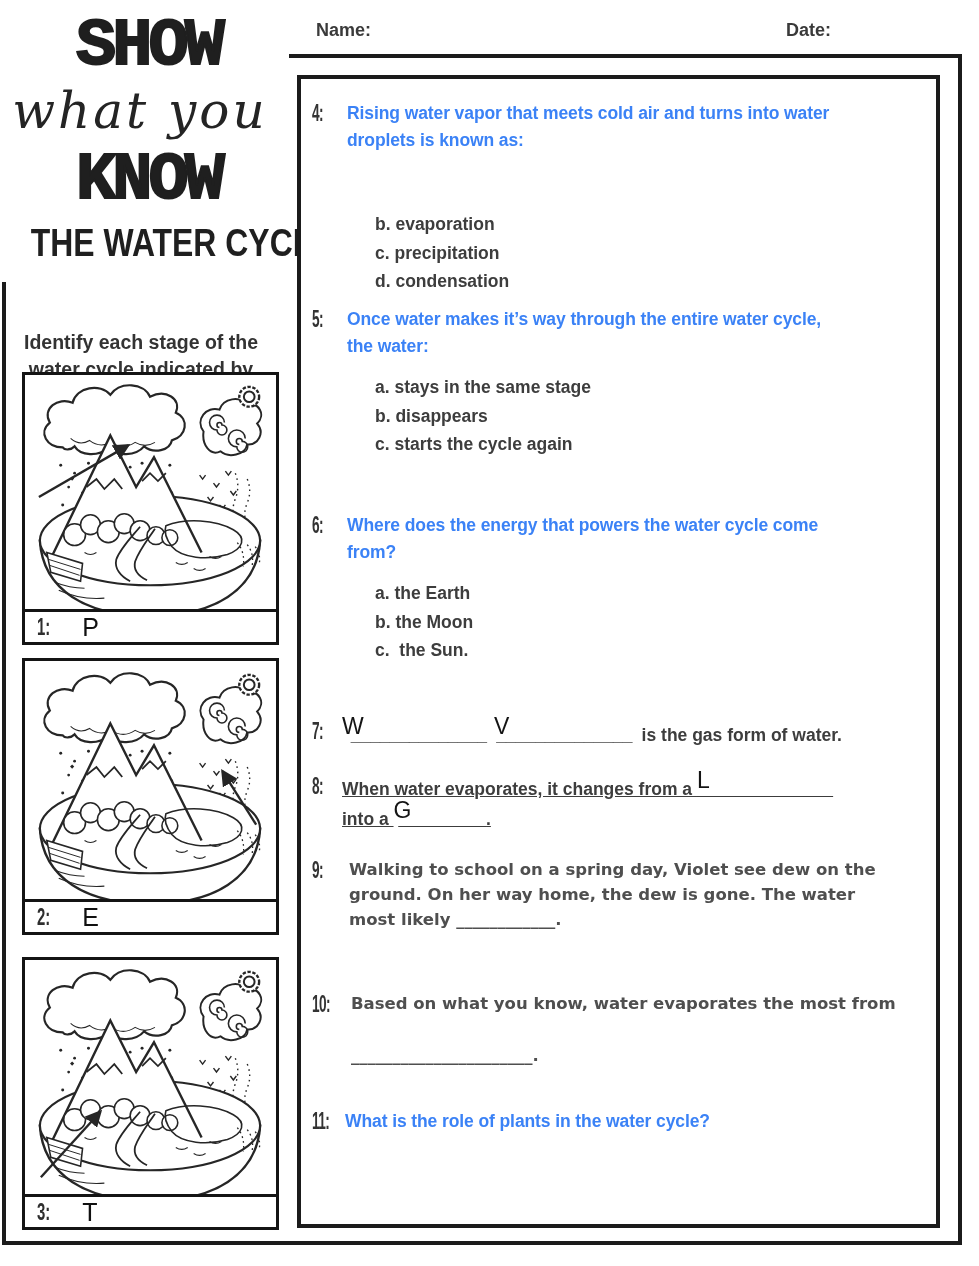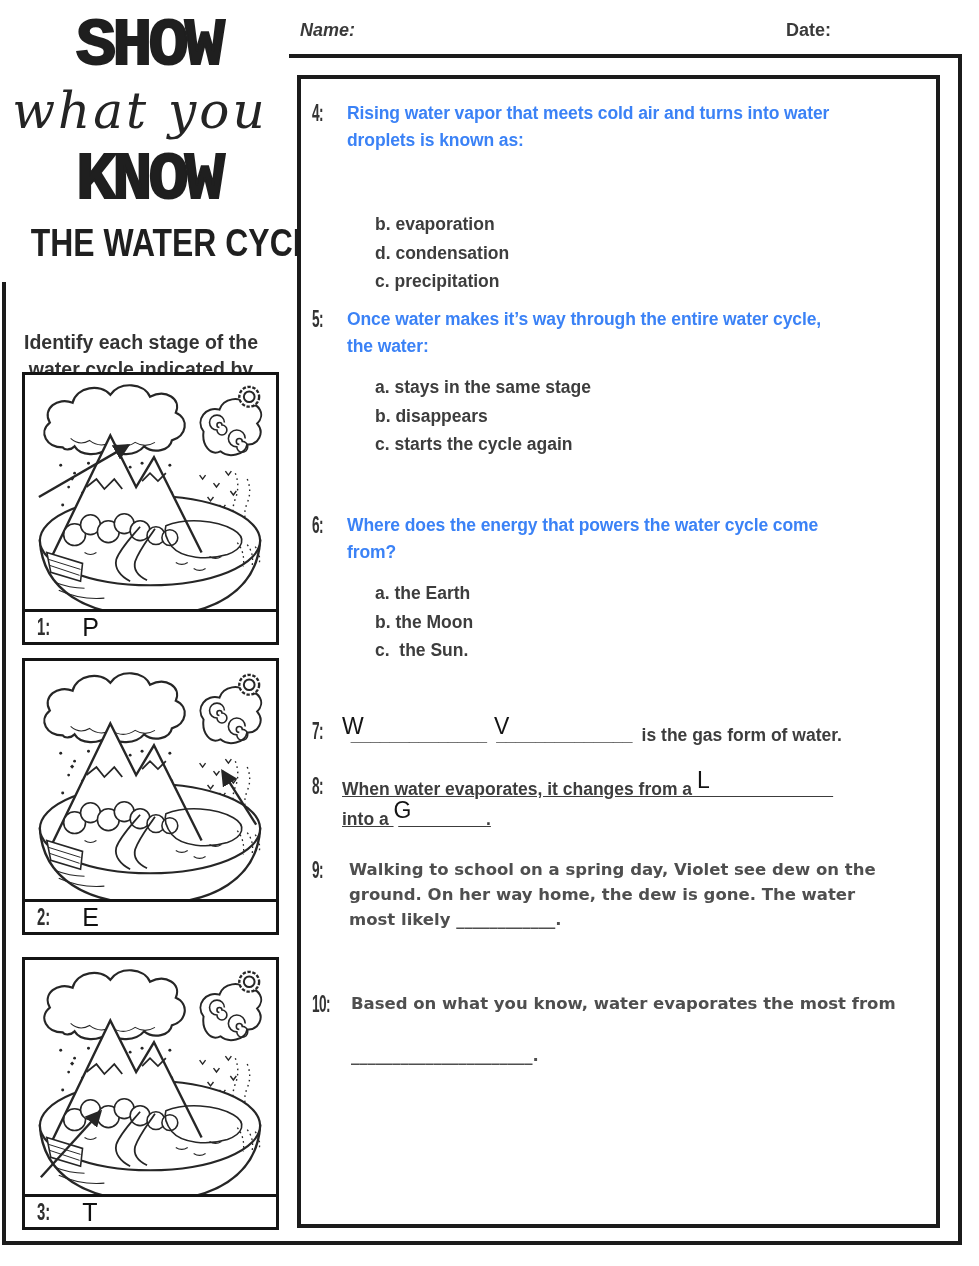--- a/index.html
+++ b/index.html
@@ -11,21 +11,21 @@
   }
 
   
   .frame-top    { position:absolute; left:289px; top:54px;  width:673px; height:4px; background:#1b1b1b; }
   .frame-right  { position:absolute; left:958px; top:54px;  width:4px;  height:1191px; background:#1b1b1b; }
   .frame-bottom { position:absolute; left:2px;  top:1241px; width:960px; height:4px;  background:#1b1b1b; }
   .frame-left   { position:absolute; left:2px;  top:282px;  width:4px;  height:963px; background:#1b1b1b; }
 
   
   .hdr-label { position:absolute; top:20px; font-size:18px; font-weight:bold; color:#3a3a3a; }
-  .name-label { left:300px;font-style:italic; }
+  .name-label { left:316px; }
   .date-label { left:786px; }
 
   
   .title-block { position:absolute; left:2px; top:4px; width:276px; text-align:center; color:#1f1f1f; }
   .t-big {
     font-family:Liberation Mono, monospace; font-weight:bold;
     font-size:67px; line-height:84px; letter-spacing:-4px;margin-left:17px;
     -webkit-text-stroke:2px #1f1f1f;
   }
   .t-script {
@@ -266,22 +266,22 @@
   <div class="question-box">
 
     <div class="qblock" style="top:21px">
       <span class="qnum">4:</span>
       <div class="qtext">
         <div>Rising water vapor that meets cold air and turns into water</div>
         <div>droplets is known as:</div>
       </div>
       <div class="qopts" style="margin-top:56px">
         <div>b. evaporation</div>
+        <div>c. precipitation</div>
         <div>d. condensation</div>
-        <div>c. precipitation</div>
       </div>
     </div>
 
     <div class="qblock" style="top:227px">
       <span class="qnum">5:</span>
       <div class="qtext">
         <div>Once water makes it’s way through the entire water cycle,</div>
         <div>the water:</div>
       </div>
       <div class="qopts" style="margin-top:13px">
@@ -333,15 +333,21 @@
     </div>
 
     <div class="qblock q-rounded" style="top:912px">
       <span class="qnum">10:</span>
       <div class="qtext" style="margin-left:39px">
         <div>Based on what you know, water evaporates the most from</div>
         <div class="q10-blank">______________________.</div>
       </div>
     </div>
 
+    <div class="qblock" style="top:1029px">
+      <span class="qnum">11:</span>
+      <div class="qtext" style="margin-left:33px">
+        <div>What is the role of plants in the water cycle?</div>
+      </div>
+    </div>
 
   </div>
 </div>
 
 </body></html>

